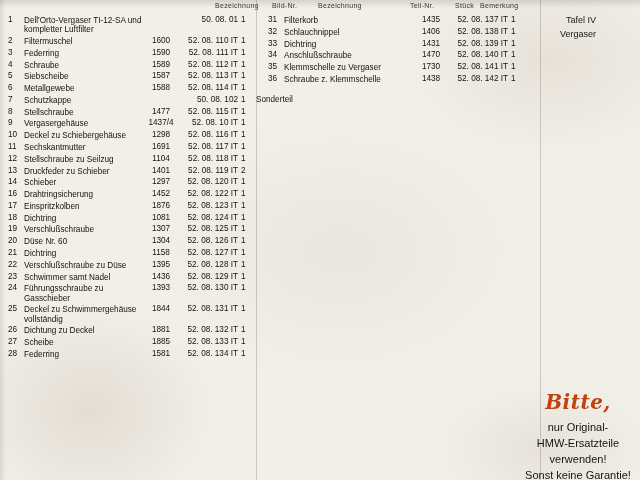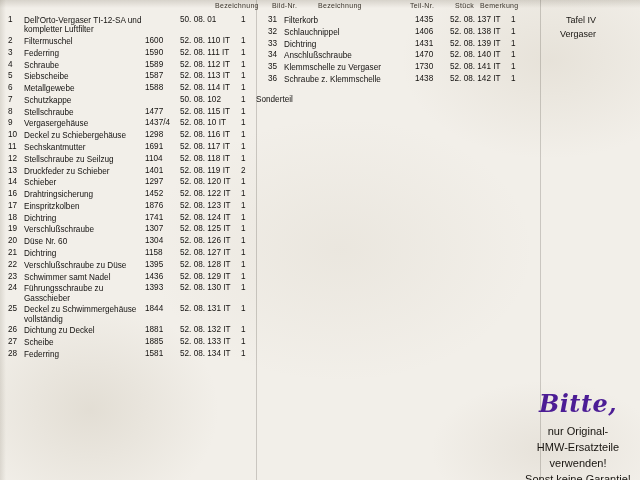--- a/index.html
+++ b/index.html
@@ -59,22 +59,22 @@
   .tbl td {
     padding: 0 3px 2.6px 0;
     vertical-align: top;
     white-space: nowrap;
     font-size: 8.2px;
     color: #141210;
     font-family: "Liberation Sans", sans-serif;
   }
   td.c-num { width: 14px; text-align: left; padding-right: 2px; }
   td.c-desc { width: 118px; white-space: normal; line-height: 1.12; }
-  td.c-bild { width: 32px; }
-  td.c-teil { width: 58px; }
+  td.c-bild { width: 32px; text-align: center; }
+  td.c-teil { width: 58px; text-align: right; }
   td.c-st { width: 12px; text-align: left; }
   td.c-bem { width: 50px; }
 
   #tbl-left { left: 8px; top: 16px; }
   #tbl-right { left: 268px; top: 16px; }
   #tbl-right td.c-desc { width: 128px; }
 
   
   .tafel {
     position: absolute;
@@ -91,23 +91,23 @@
     position: absolute;
     left: 520px;
     top: 392px;
     width: 116px;
     text-align: center;
   }
   .bitte-word {
     font-family: "DejaVu Serif", serif;
     font-style: italic;
     font-weight: bold;
-    font-size: 24px;
+    font-size: 20px;
     letter-spacing: .5px;
-    color: #4c1d95;
+    color: #c2410c;
     line-height: 1;
   }
   .bitte-lines {
     margin-top: 8px;
     font-size: 11px;
     line-height: 1.45;
     color: #17140f;
   }
   .bitte-lines div { white-space: nowrap; }
 
@@ -270,21 +270,21 @@
           <td class="c-num">17</td>
           <td class="c-desc">Einspritzkolben</td>
           <td class="c-bild">1876</td>
           <td class="c-teil">52. 08. 123 IT</td>
           <td class="c-st">1</td>
           <td class="c-bem"></td>
         </tr>
         <tr>
           <td class="c-num">18</td>
           <td class="c-desc">Dichtring</td>
-          <td class="c-bild">1741</td>
+          <td class="c-bild">1081</td>
           <td class="c-teil">52. 08. 124 IT</td>
           <td class="c-st">1</td>
           <td class="c-bem"></td>
         </tr>
         <tr>
           <td class="c-num">19</td>
           <td class="c-desc">Verschlußschraube</td>
           <td class="c-bild">1307</td>
           <td class="c-teil">52. 08. 125 IT</td>
           <td class="c-st">1</td>

